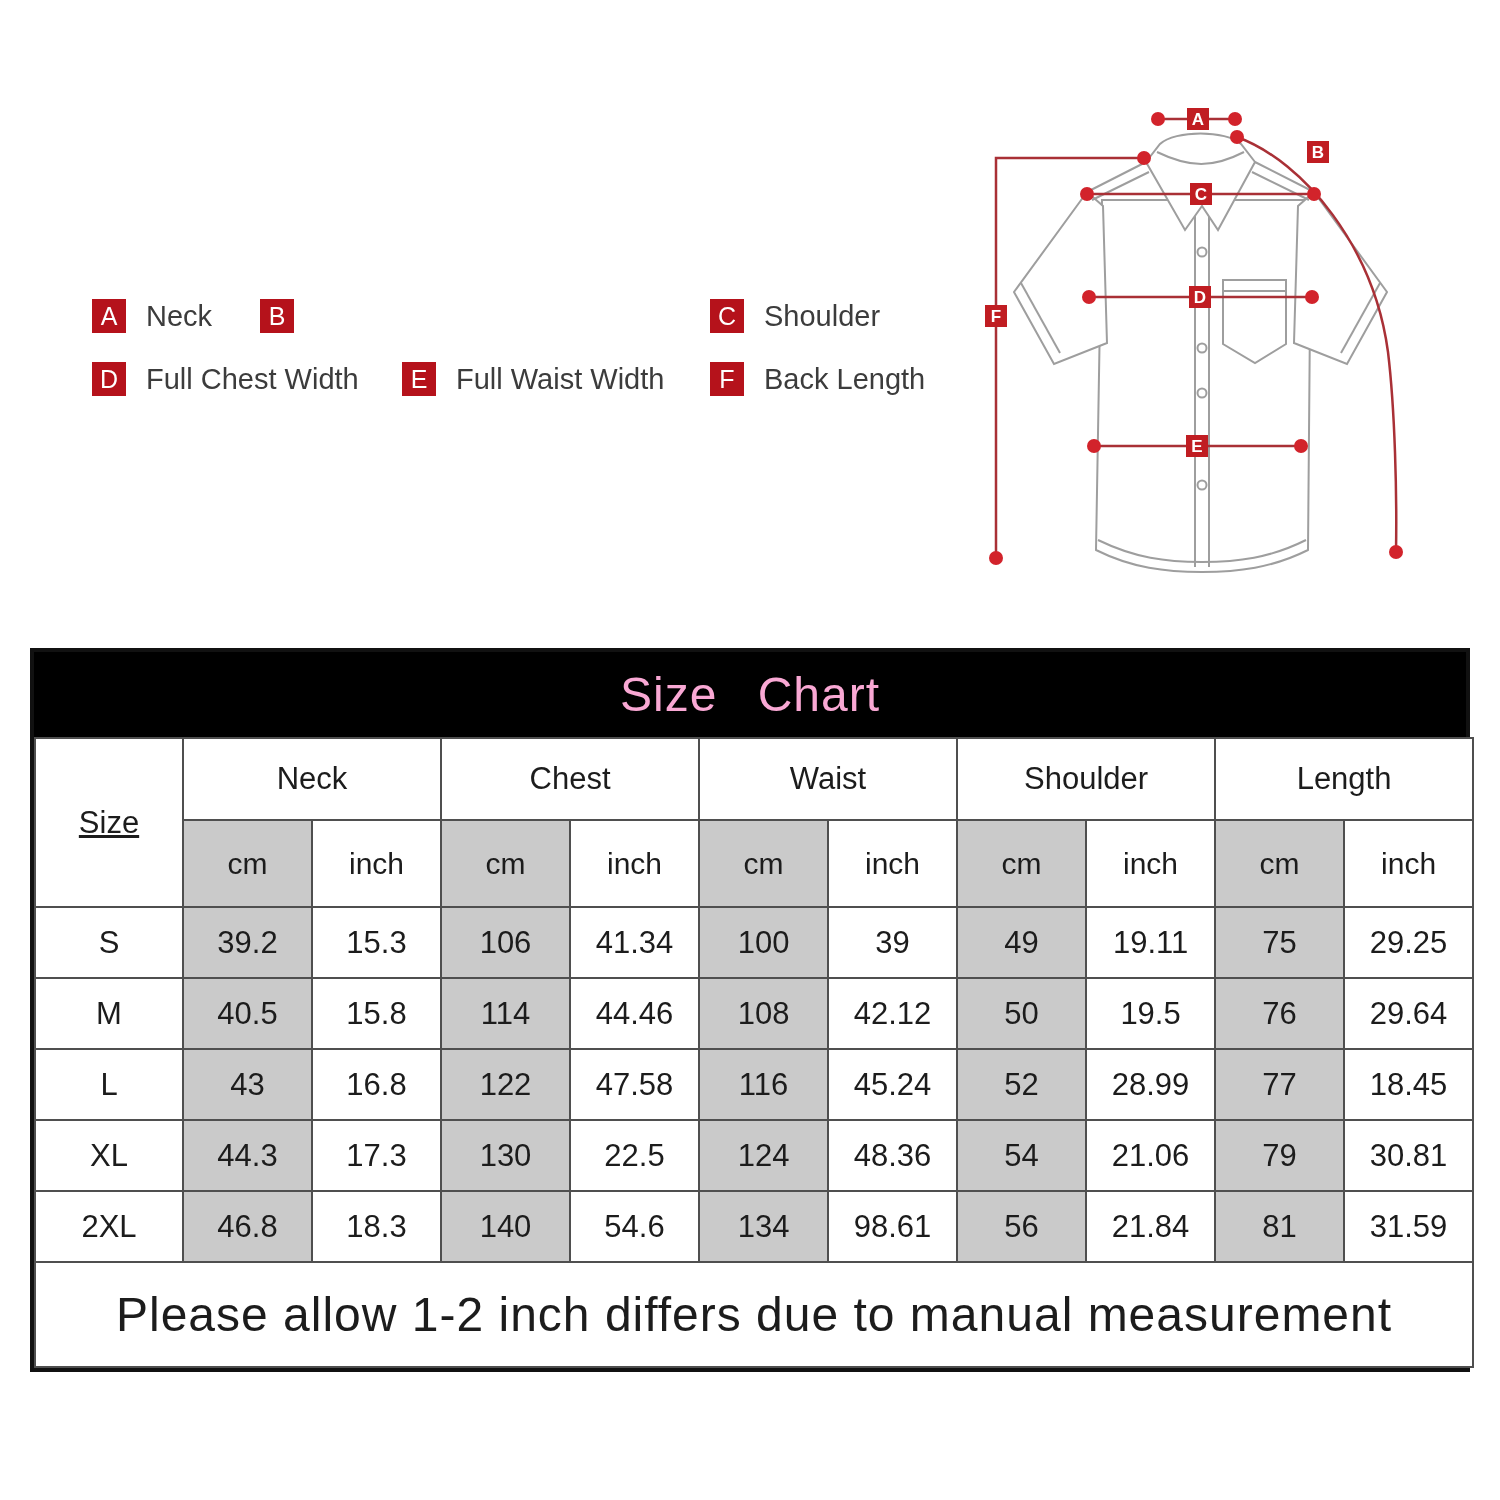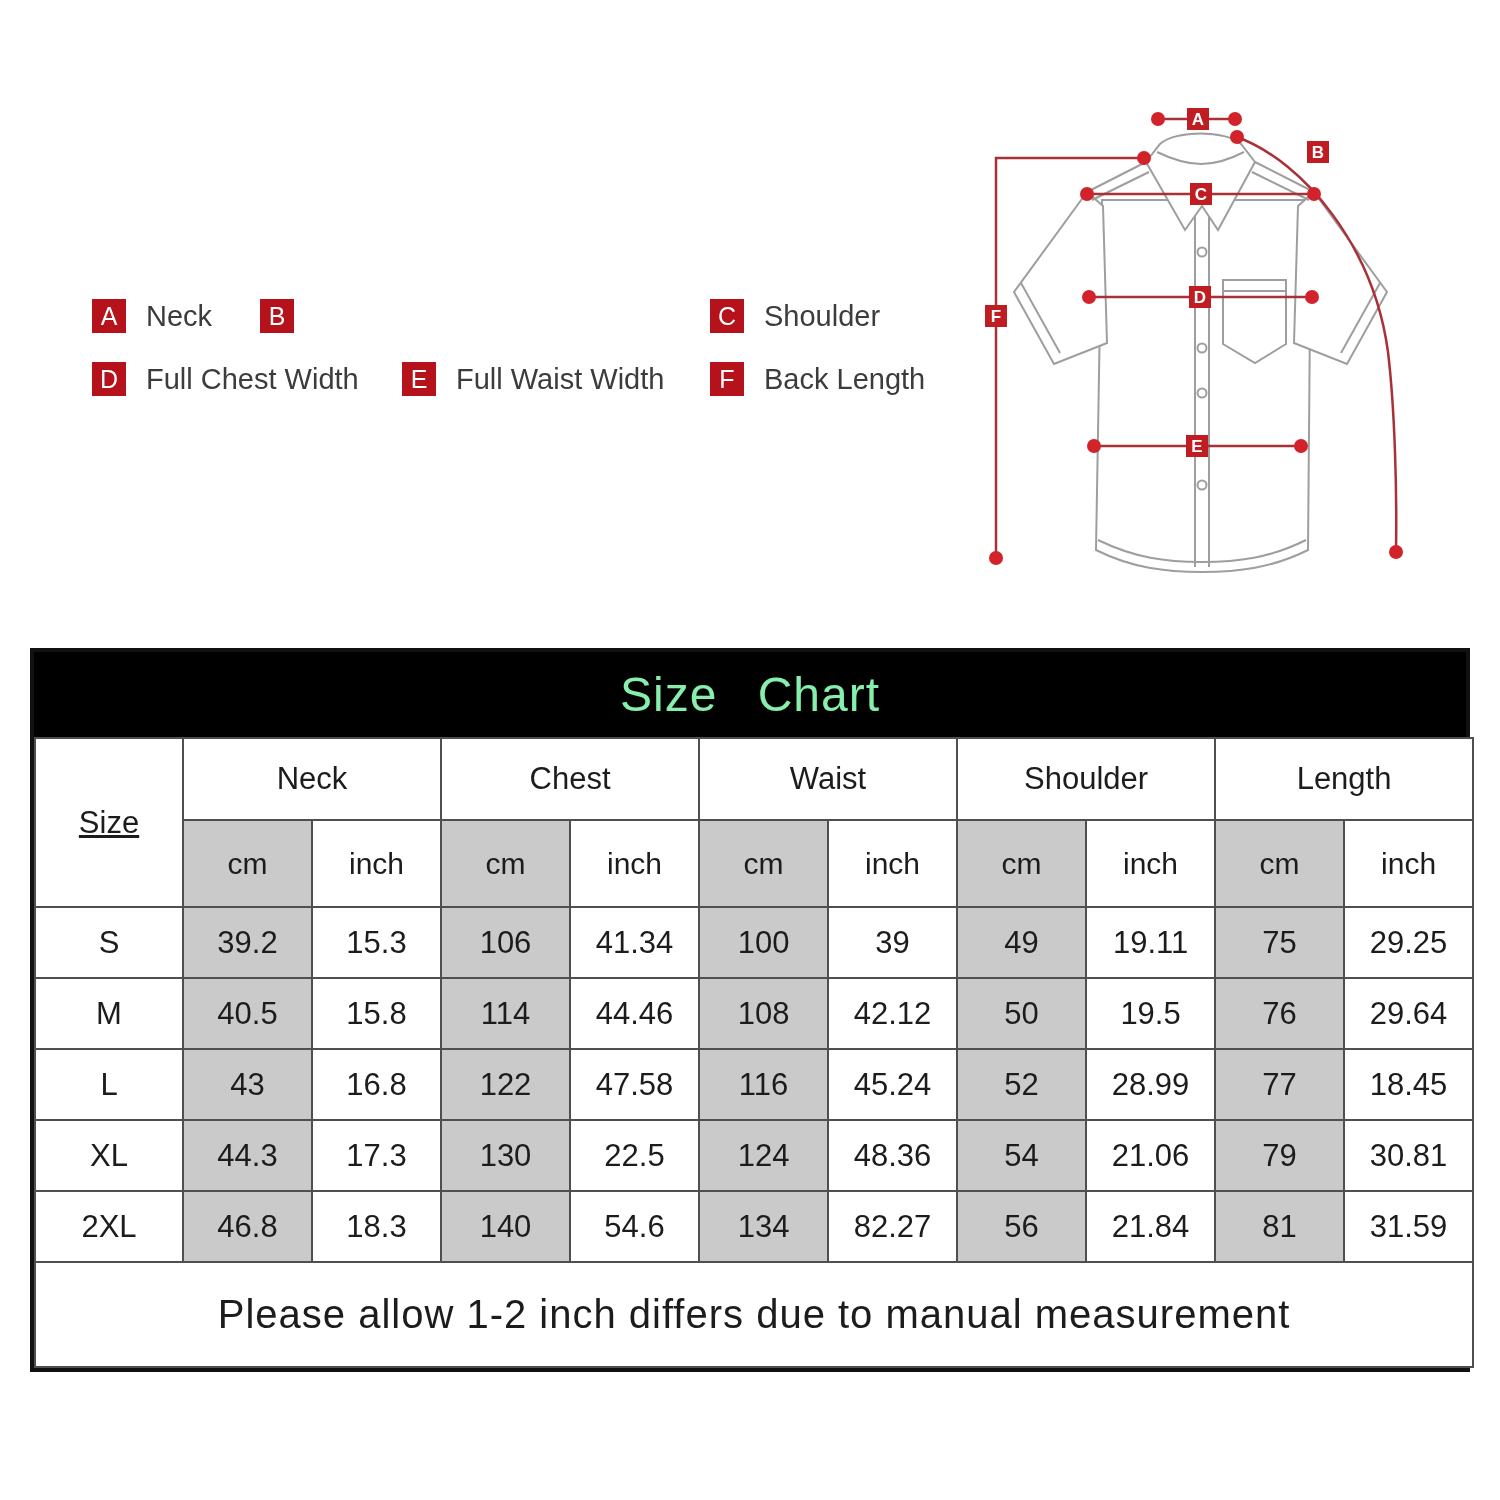--- a/index.html
+++ b/index.html
@@ -23,37 +23,37 @@
   #leg-e{left:402px;top:362px;}
   #leg-f{left:710px;top:362px;}
   
   #shirt-diagram{position:absolute;left:950px;top:80px;width:520px;height:520px;}
   
   #table-wrap{
     position:absolute;left:30px;top:648px;width:1440px;
     border:4px solid #111111;box-sizing:border-box;background:#ffffff;
   }
   #title-band{
-    height:85px;background:#000000;color:#86efac;
+    height:85px;background:#000000;color:#f9a8d4;
     display:flex;align-items:center;justify-content:center;
     font-size:48px;word-spacing:26px;letter-spacing:1px;
   }
   table.size-chart{border-collapse:collapse;width:100%;table-layout:fixed;}
   table.size-chart th,table.size-chart td{
     border:2px solid #4f4f4f;text-align:center;vertical-align:middle;
     font-weight:normal;padding:0;background:#ffffff;
   }
   col.c-size{width:148px;}
   col.c-val{width:129px;}
   th.corner{font-size:46px;text-decoration:underline;}
   tr.group-row th{height:80px;font-size:31px;}
   tr.unit-row th{height:85px;font-size:30px;}
   tr.data-row th,tr.data-row td{height:69px;font-size:31px;}
   .gray{background:#cacaca !important;margin-top:34px;}
-  td.note-cell{height:103px;font-size:40px;letter-spacing:1px;}
+  td.note-cell{height:103px;font-size:48px;letter-spacing:1px;}
 </style>
 </head>
 <body>
 
 <div class="legend-item" id="leg-a">
   <span class="legend-box">A</span>
   <span class="legend-label">Neck</span>
 </div>
 <div class="legend-item" id="leg-b">
   <span class="legend-box">B</span>
@@ -236,21 +236,21 @@
       <td class="gray">79</td>
       <td>30.81</td>
     </tr>
     <tr class="data-row">
       <th>2XL</th>
       <td class="gray">46.8</td>
       <td>18.3</td>
       <td class="gray">140</td>
       <td>54.6</td>
       <td class="gray">134</td>
-      <td>82.27</td>
+      <td>98.61</td>
       <td class="gray">56</td>
       <td>21.84</td>
       <td class="gray">81</td>
       <td>31.59</td>
     </tr>
 
     <tr>
       <td class="note-cell" colspan="11">Please allow 1-2 inch differs due to manual measurement</td>
     </tr>
   </tbody>

